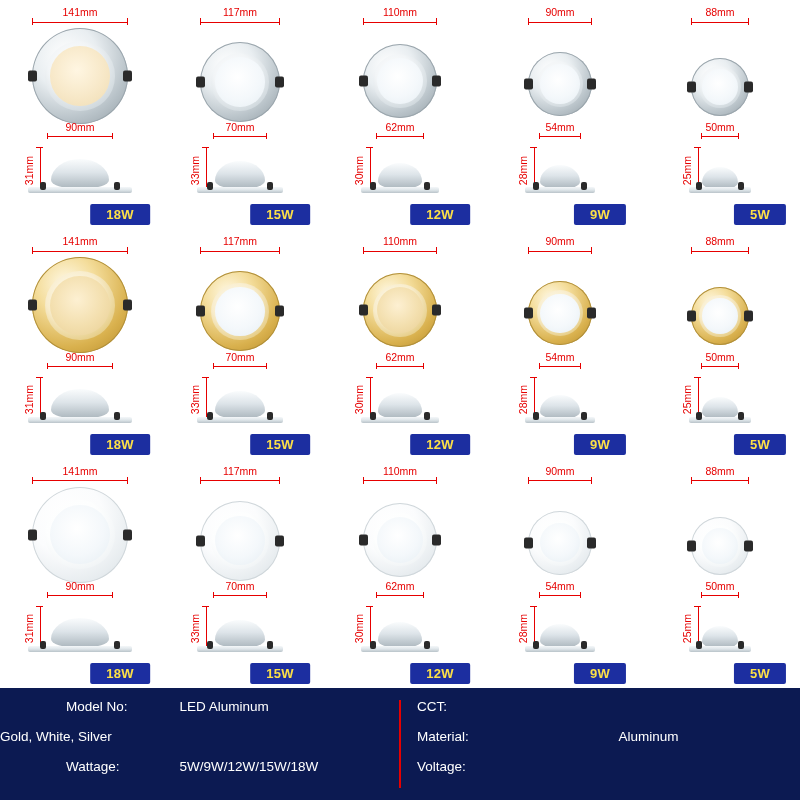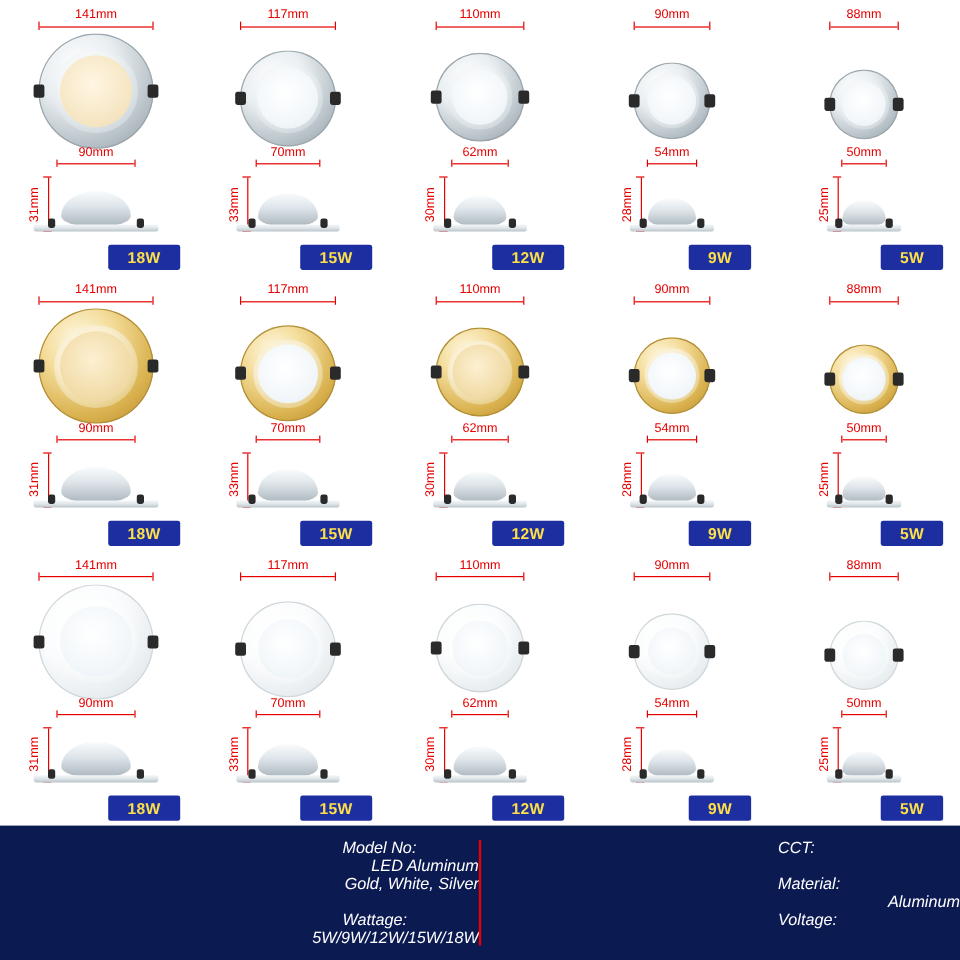--- a/index.html
+++ b/index.html
@@ -275,25 +275,23 @@
     justify-content: center;
     padding: 8px 0 8px 0;
   }
   .spec-divider {
     width: 2px;
     background: #e60000;
     margin: 12px 0;
   }
   .spec-row {
     display: flex;
-    flex-direction: column;
-    align-items: flex-end;
+    align-items: flex-start;
     height: 30px;
     font-size: 13.5px;
-    font-style: italic;
   }
   .spec-key {
     width: 45%;
     padding-left: 66px;
     white-space: nowrap;
   }
   .spec-val {
     flex: 1;
     text-align: left;
     white-space: nowrap;

